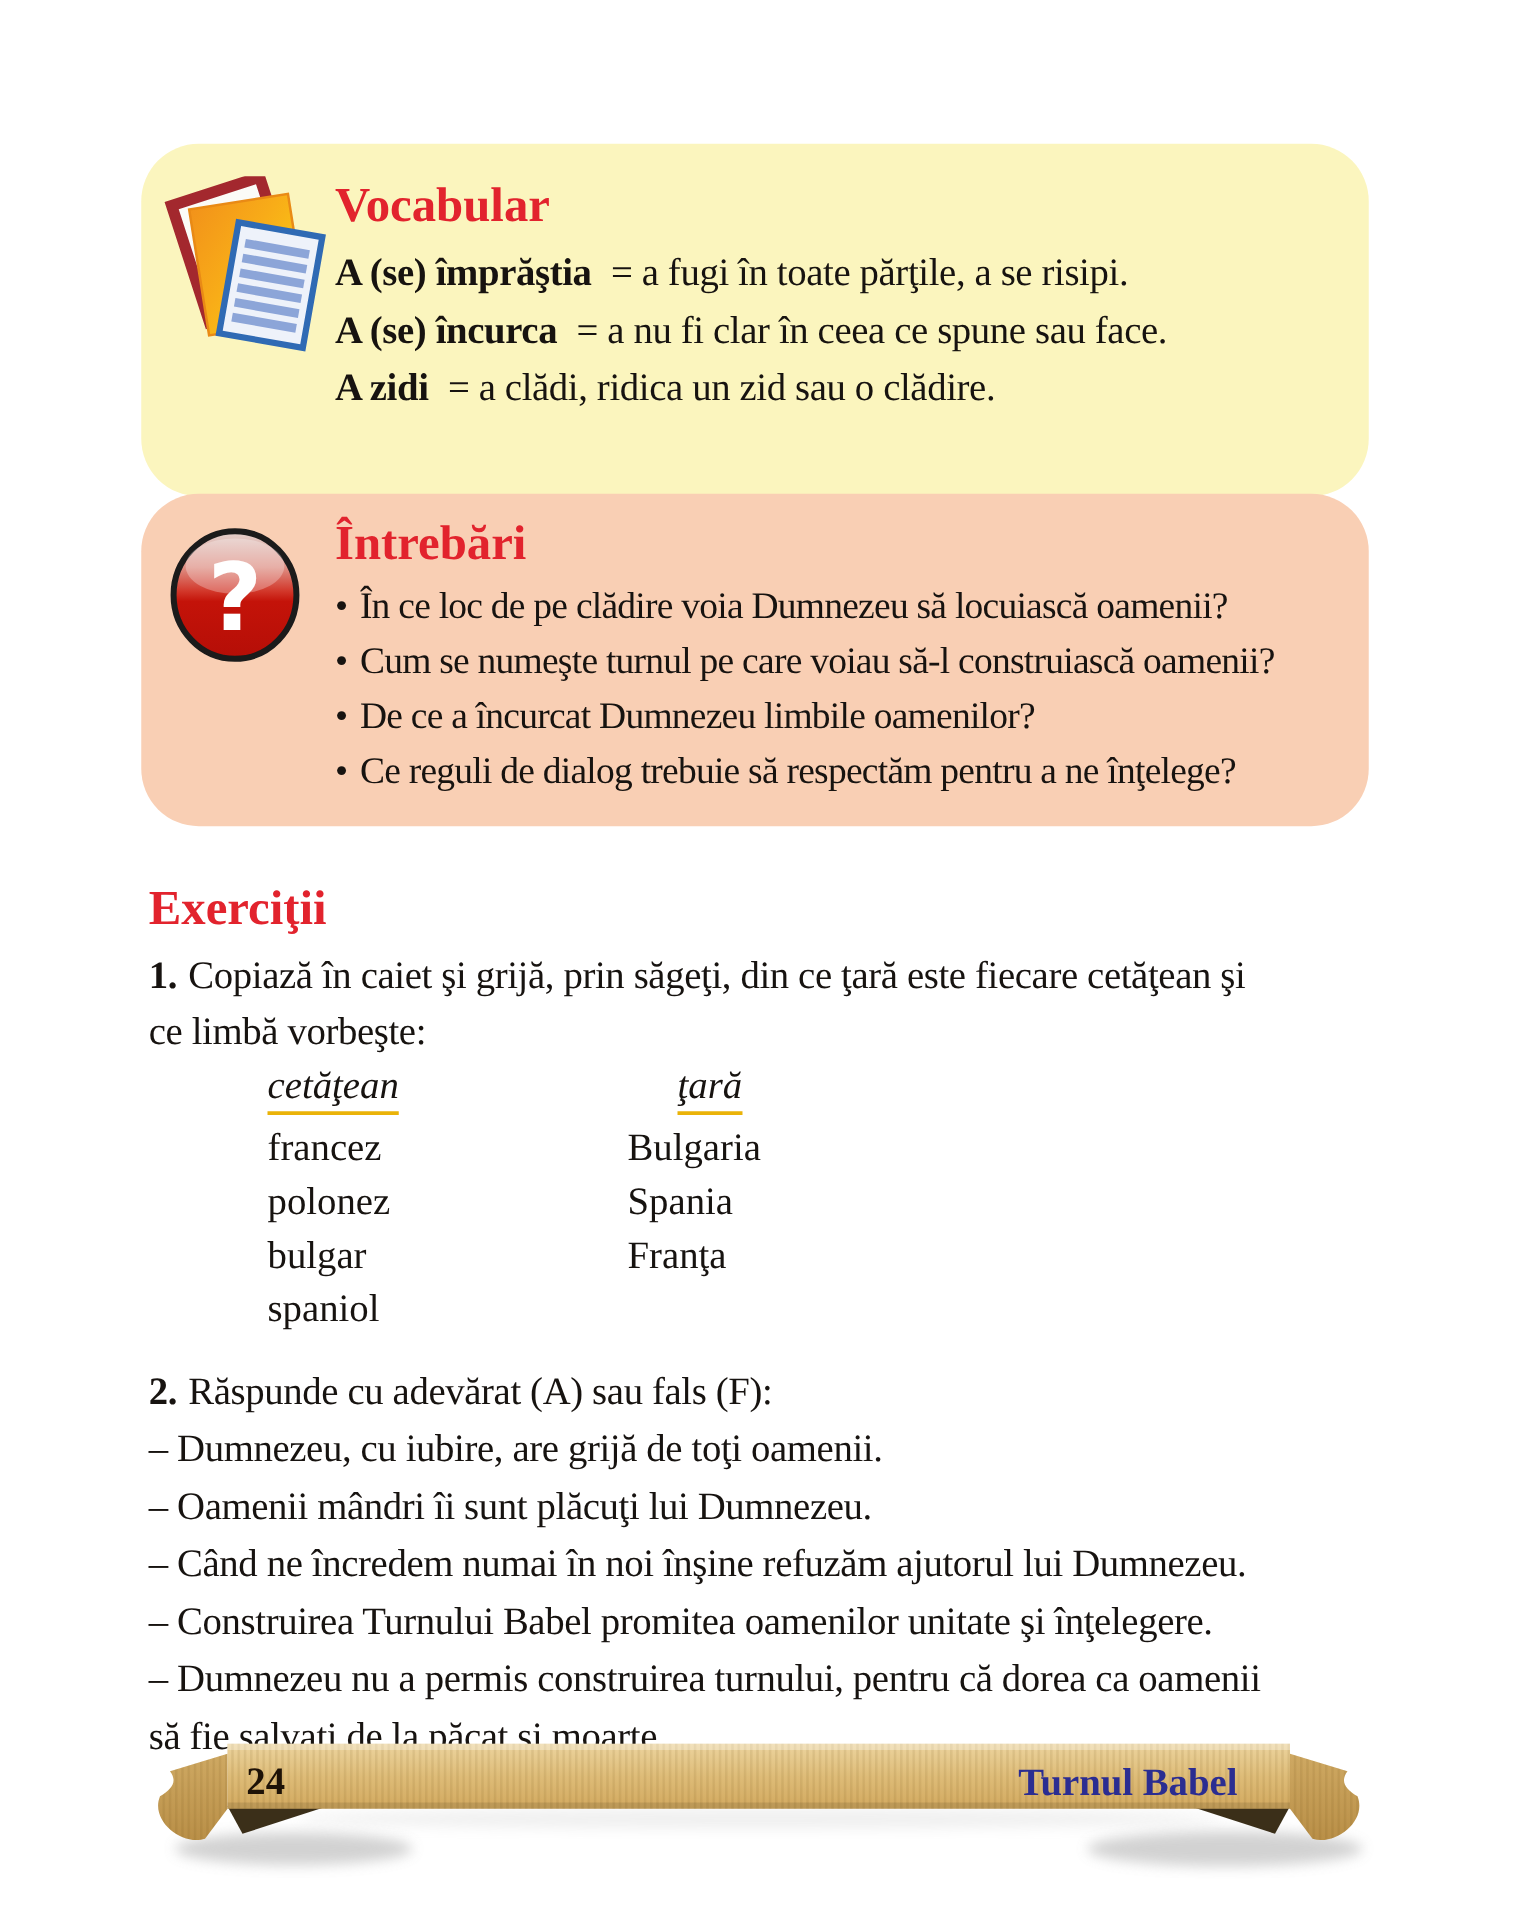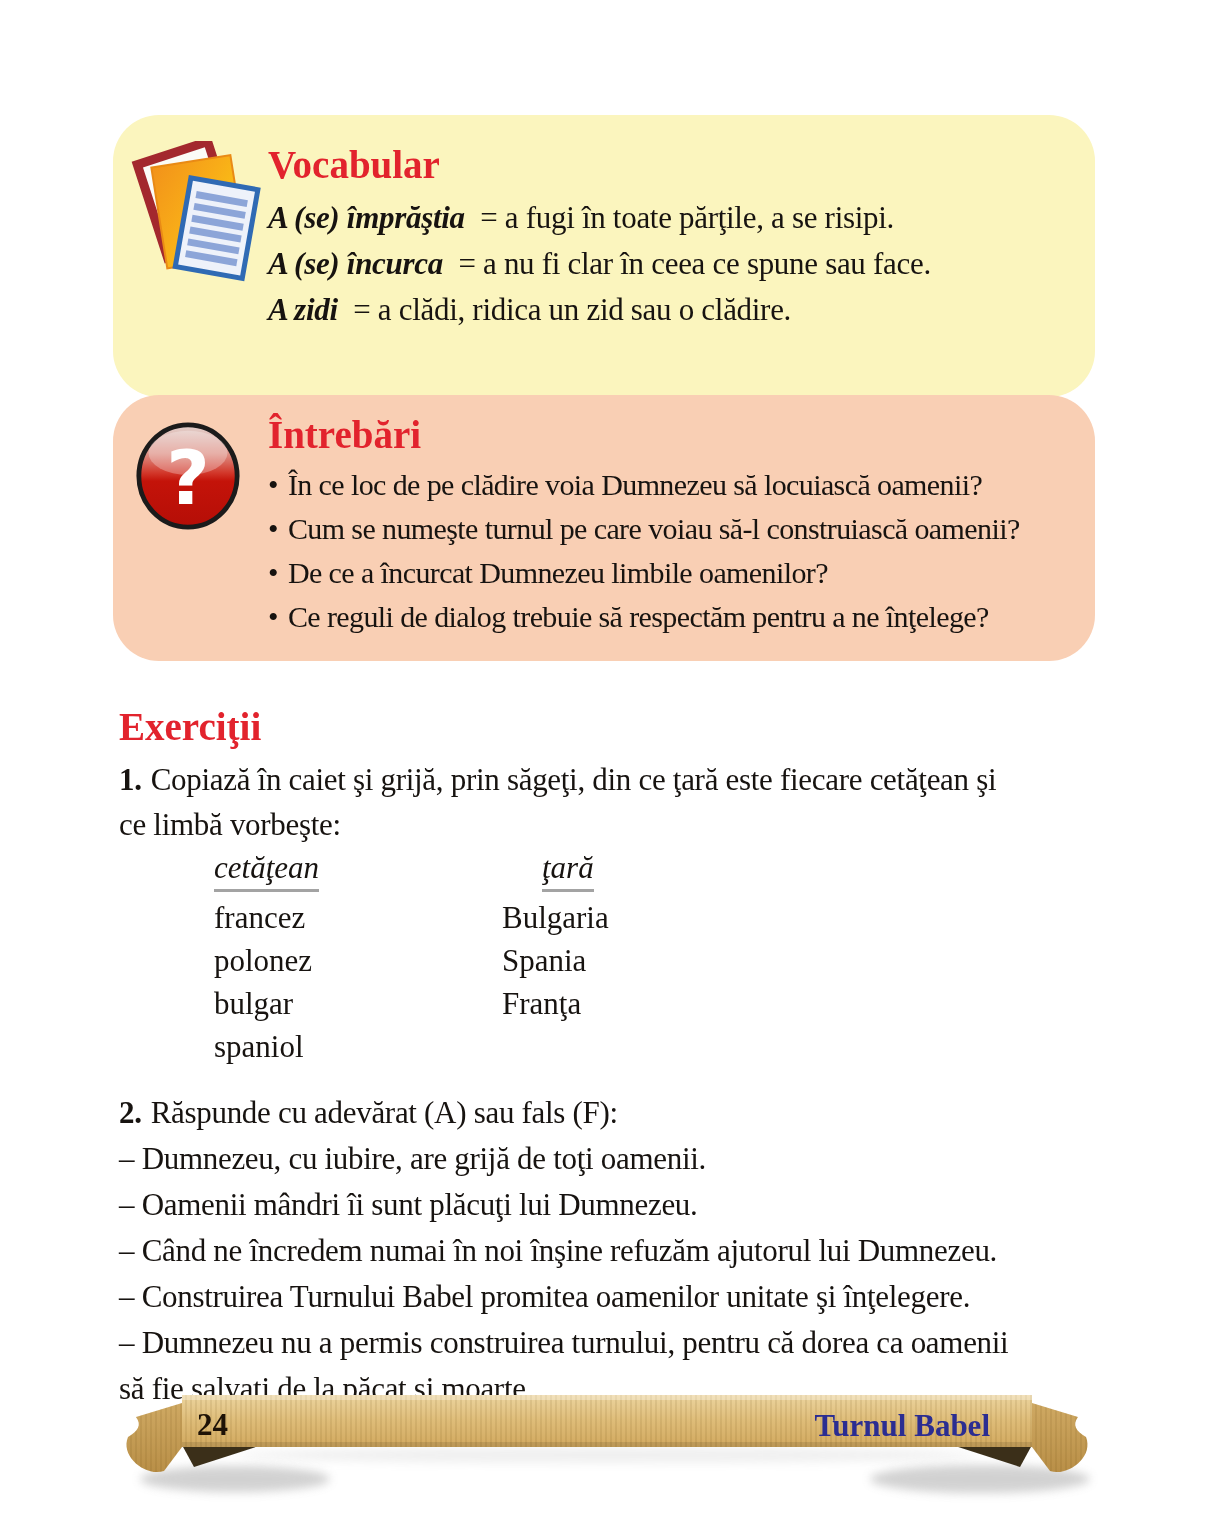--- a/index.html
+++ b/index.html
@@ -18,37 +18,37 @@
   .box-questions{top:395px;height:266px;background:#F9CFB4;}
   .box-icon{position:absolute;}
   .vocab-icon{left:16px;top:26px;width:140px;height:152px;}
   .q-icon{left:22px;top:26px;width:106px;height:110px;}
   .box-content{position:absolute;left:155px;}
   .vocab-content{top:26px;width:810px;}
   .q-content{top:16px;width:830px;}
   .box-title{font-size:39px;font-weight:bold;color:#E2232D;line-height:48px;}
   .vocab-entries{margin-top:6px;}
   .vocab-line{font-size:31px;line-height:46px;letter-spacing:-0.3px;white-space:nowrap;}
-  .term{font-weight:bold;font-style:italic;}
+  .term{font-weight:bold;}
   .definition{margin-left:8px;}
   .q-items{margin-top:4px;}
   .q-line{font-size:30px;line-height:44px;letter-spacing:-0.6px;white-space:nowrap;}
   .bullet{margin-right:10px;}
   
   .ex-title{position:absolute;left:119px;top:704px;font-size:39px;font-weight:bold;color:#E2232D;}
   .ex1{position:absolute;left:119px;top:757px;width:1030px;}
   .body-line{font-size:31px;line-height:45px;letter-spacing:-0.3px;white-space:nowrap;}
   .num{font-weight:bold;margin-right:9px;}
   .match-table{position:absolute;left:214px;top:848px;width:880px;height:220px;}
   .mcol{position:absolute;top:0;width:270px;}
   .mcol-1{left:0;}
   .mcol-2{left:288px;}
   .mcol-3{left:592px;}
   .mhead{font-size:31px;font-style:italic;line-height:40px;margin-bottom:4px;}
-  .mhead span{display:inline-block;border-bottom:3px solid #a3a3a3;padding-bottom:1px;text-align:right;}
+  .mhead span{display:inline-block;border-bottom:3px solid #eab308;padding-bottom:1px;text-align:right;}
   .mh-2{margin-left:40px;}
   .mh-3{margin-left:8px;}
   .mcell{font-size:31px;line-height:43px;}
   .ex2{position:absolute;left:119px;top:1090px;width:1040px;}
   .ex2 .body-line{line-height:46px;}
   
   .footer-ribbon{position:absolute;left:110px;top:1383px;width:1010px;height:120px;}
 </style>
 </head>
 <body>

